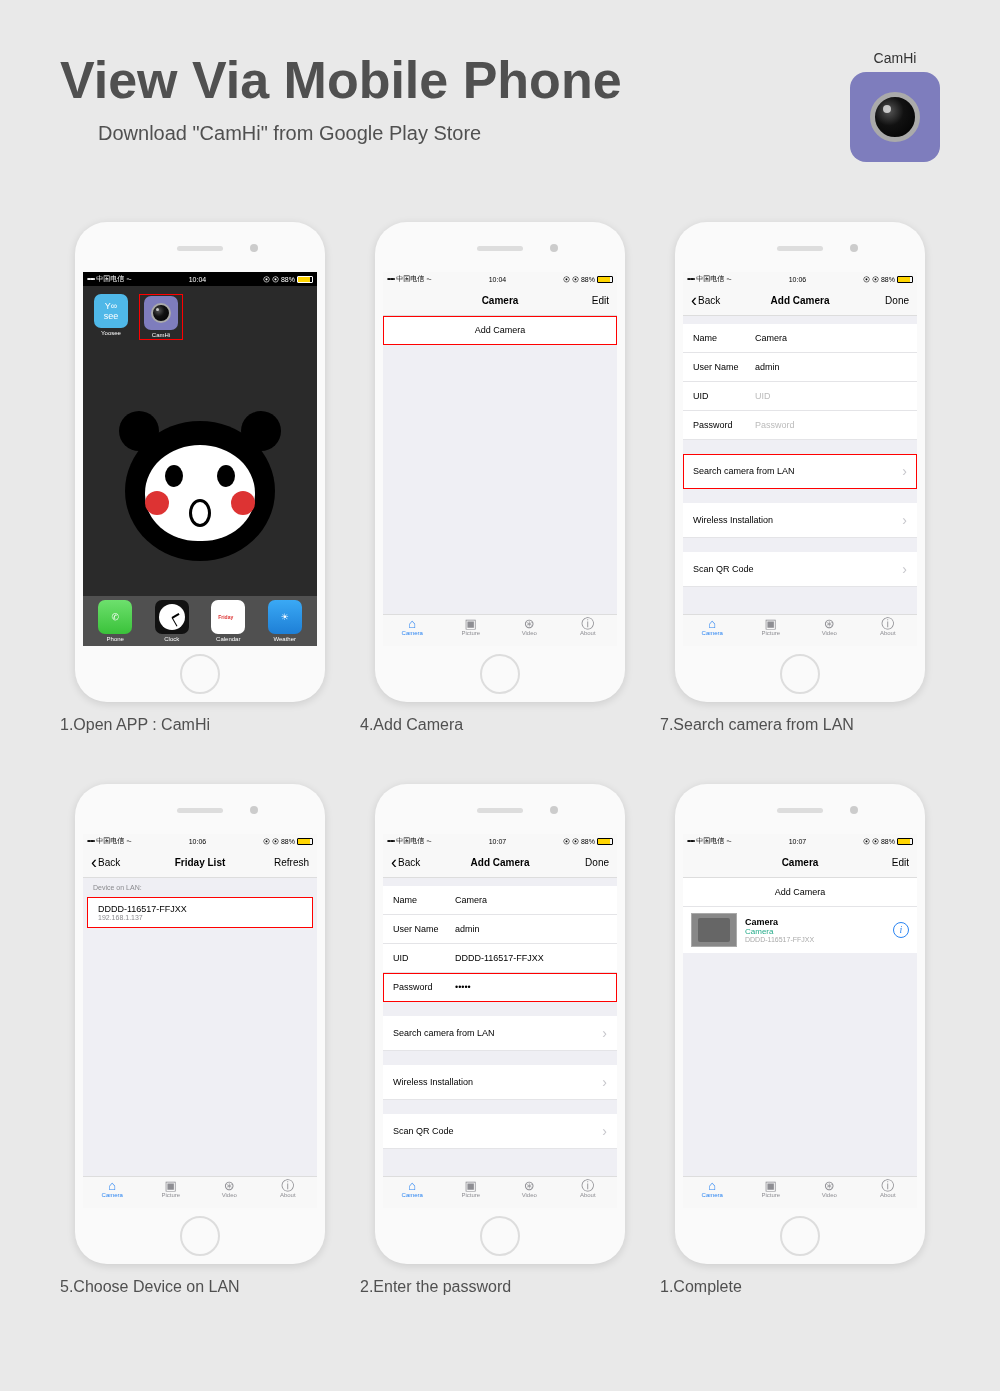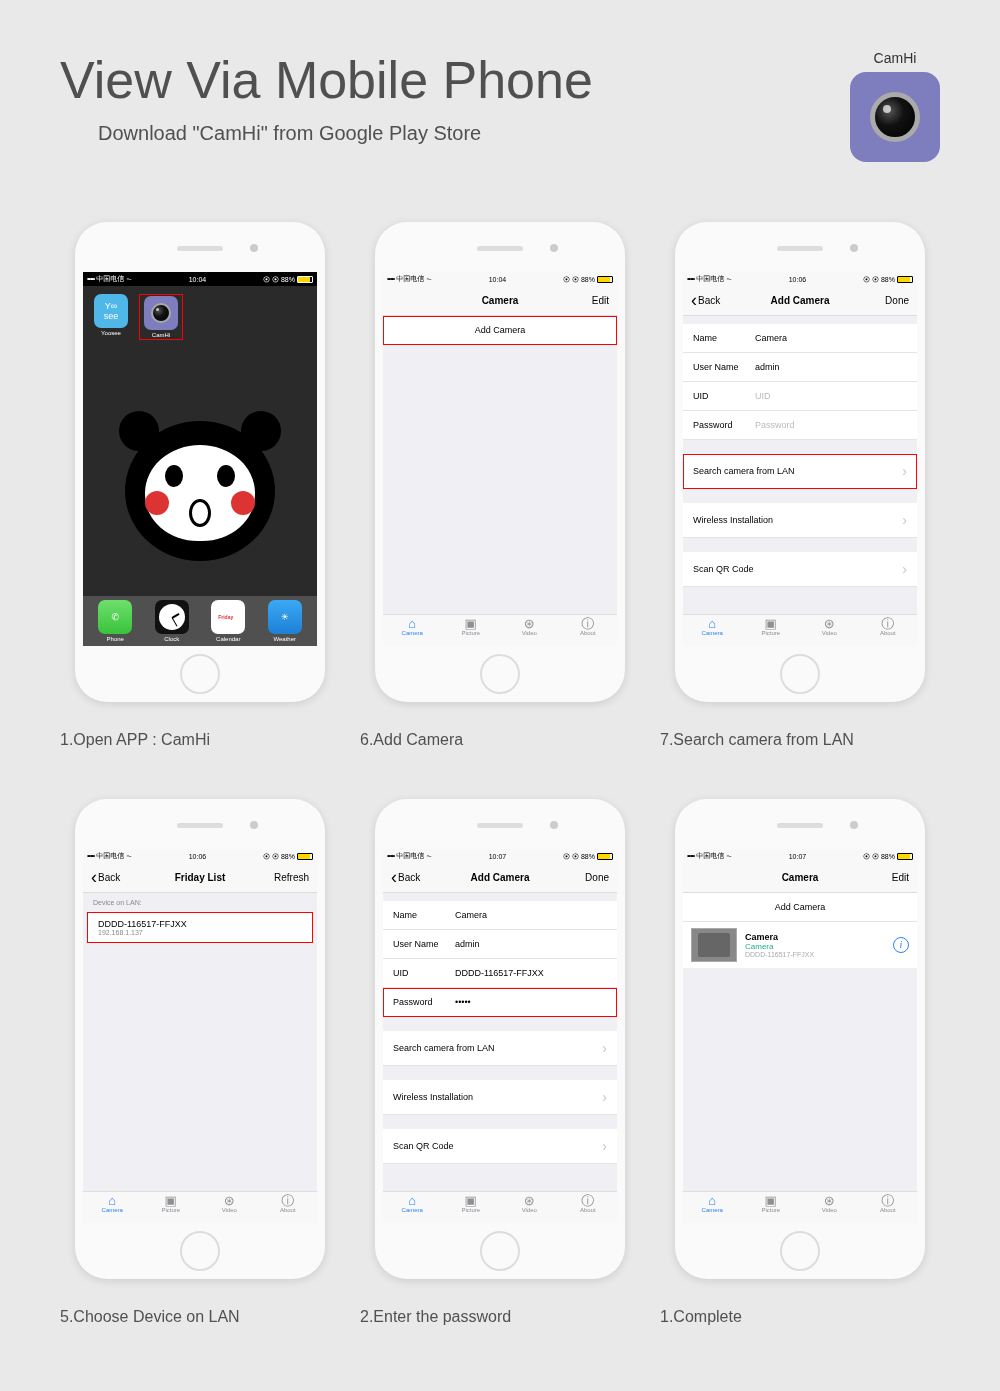--- a/index.html
+++ b/index.html
@@ -1,33 +1,33 @@
 <!DOCTYPE html>
 <html><head>
 <meta charset="utf-8">
 <style>
 *{box-sizing:border-box;margin:0;padding:0;font-family:-apple-system,Helvetica,Arial,sans-serif}
 body{background:#e9e9e9;width:1000px;height:1391px;overflow:hidden}
 .page{padding:50px 60px}
 .header{display:flex;align-items:flex-start;margin-bottom:60px}
 .htxt{flex:1}
-.title{font-size:52px;color:#505050;font-weight:400;margin-bottom:12px}
+.title{font-size:52px;color:#505050;font-weight:700;margin-bottom:12px}
 .subtitle{font-size:20px;color:#505050;margin-left:38px}
 .applogo{text-align:center;margin-left:30px}
 .applogo .l{font-size:14px;color:#333;margin-bottom:6px}
 .appicon{width:90px;height:90px;background:#7e7dbd;border-radius:16px;display:flex;align-items:center;justify-content:center}
 .lens{width:50px;height:50px;border-radius:50%;background:radial-gradient(circle at 35% 35%,#555 0%,#111 40%,#000 100%);border:5px solid #aaa;position:relative}
 .lens::after{content:"";position:absolute;width:8px;height:8px;background:rgba(255,255,255,.7);border-radius:50%;left:8px;top:8px}
 .appicon.sm{width:34px;height:34px;border-radius:7px}
 .appicon.sm .lens{width:20px;height:20px;border-width:2px}
 .appicon.sm .lens::after{width:3px;height:3px;left:3px;top:3px}
 
 .grid{display:grid;grid-template-columns:repeat(3,1fr);gap:50px 20px}
 .step{display:flex;flex-direction:column;align-items:center}
-.caption{font-size:16px;color:#505050;margin-top:29px;width:100%}
+.caption{font-size:16px;color:#505050;margin-top:14px;width:100%}
 
 .phone{width:250px;height:480px;background:#fafafa;border-radius:32px;box-shadow:0 2px 8px rgba(0,0,0,.12);position:relative;padding:50px 8px 56px 8px}
 .phone::before{content:"";position:absolute;width:46px;height:5px;background:#ddd;border-radius:3px;top:24px;left:50%;transform:translateX(-50%)}
 .phone::after{content:"";position:absolute;width:8px;height:8px;background:#ccc;border-radius:50%;top:22px;left:50%;margin-left:50px}
 .home{position:absolute;width:40px;height:40px;border:2px solid #ddd;border-radius:50%;bottom:8px;left:50%;transform:translateX(-50%)}
 .screen{width:100%;height:100%;background:#fff;position:relative;overflow:hidden;font-size:9px}
 
 .status{height:14px;background:#000;color:#fff;display:flex;align-items:center;justify-content:space-between;padding:0 4px;font-size:7px}
 .status.light{background:#f8f8f8;color:#000}
 .status .dots{letter-spacing:-1px}
@@ -182,21 +182,21 @@
     </div>
     <div class="tabbar">
       <div class="t active"><span class="ti">⌂</span><span>Camera</span></div>
       <div class="t"><span class="ti">▣</span><span>Picture</span></div>
       <div class="t"><span class="ti">⊛</span><span>Video</span></div>
       <div class="t"><span class="ti">ⓘ</span><span>About</span></div>
     </div>
   </div>
   <div class="home"></div>
 </div>
-<div class="caption">6.Add Camera</div>
+<div class="caption">4.Add Camera</div>
 </div>
 
 <div class="step">
 <div class="phone">
   <div class="screen">
     <div class="status light">
               <span><span class="dots">•••••</span> <span>中国电信</span> ⏦</span>
               <span>10:06</span>
               <span class="batt">⦿ ⦿ <span>88%</span><span class="battbar"></span></span>
             </div>

